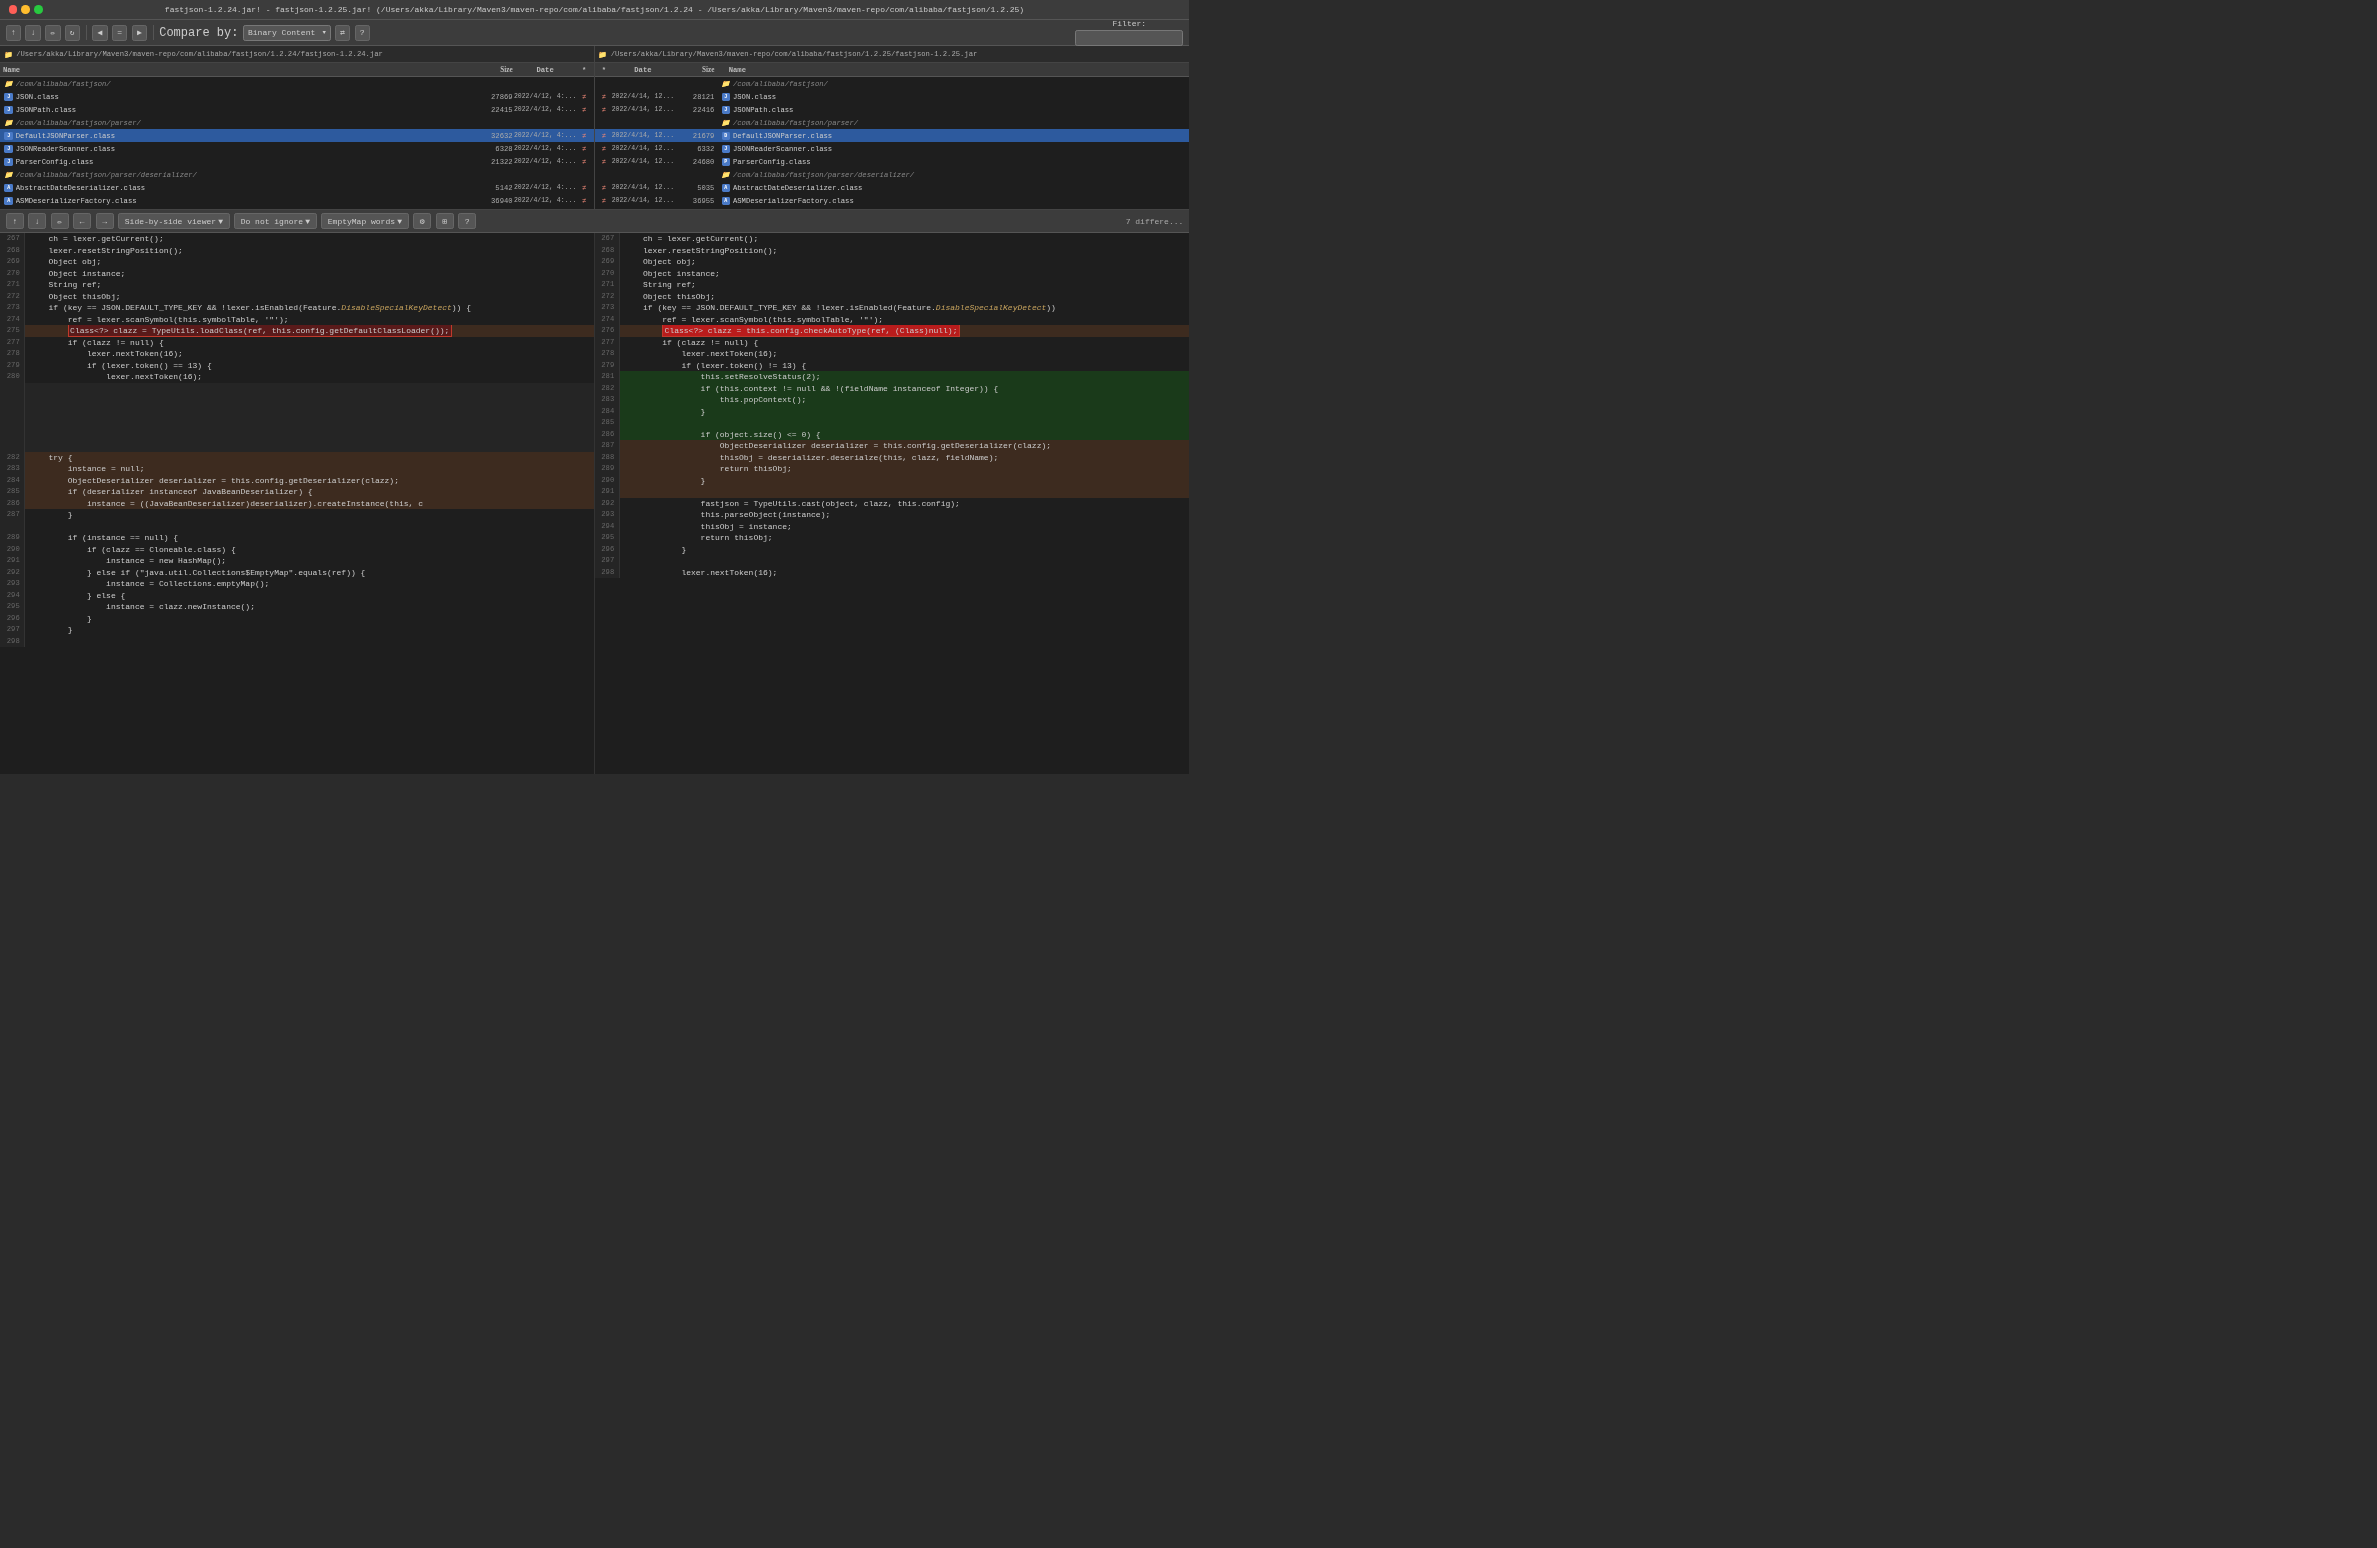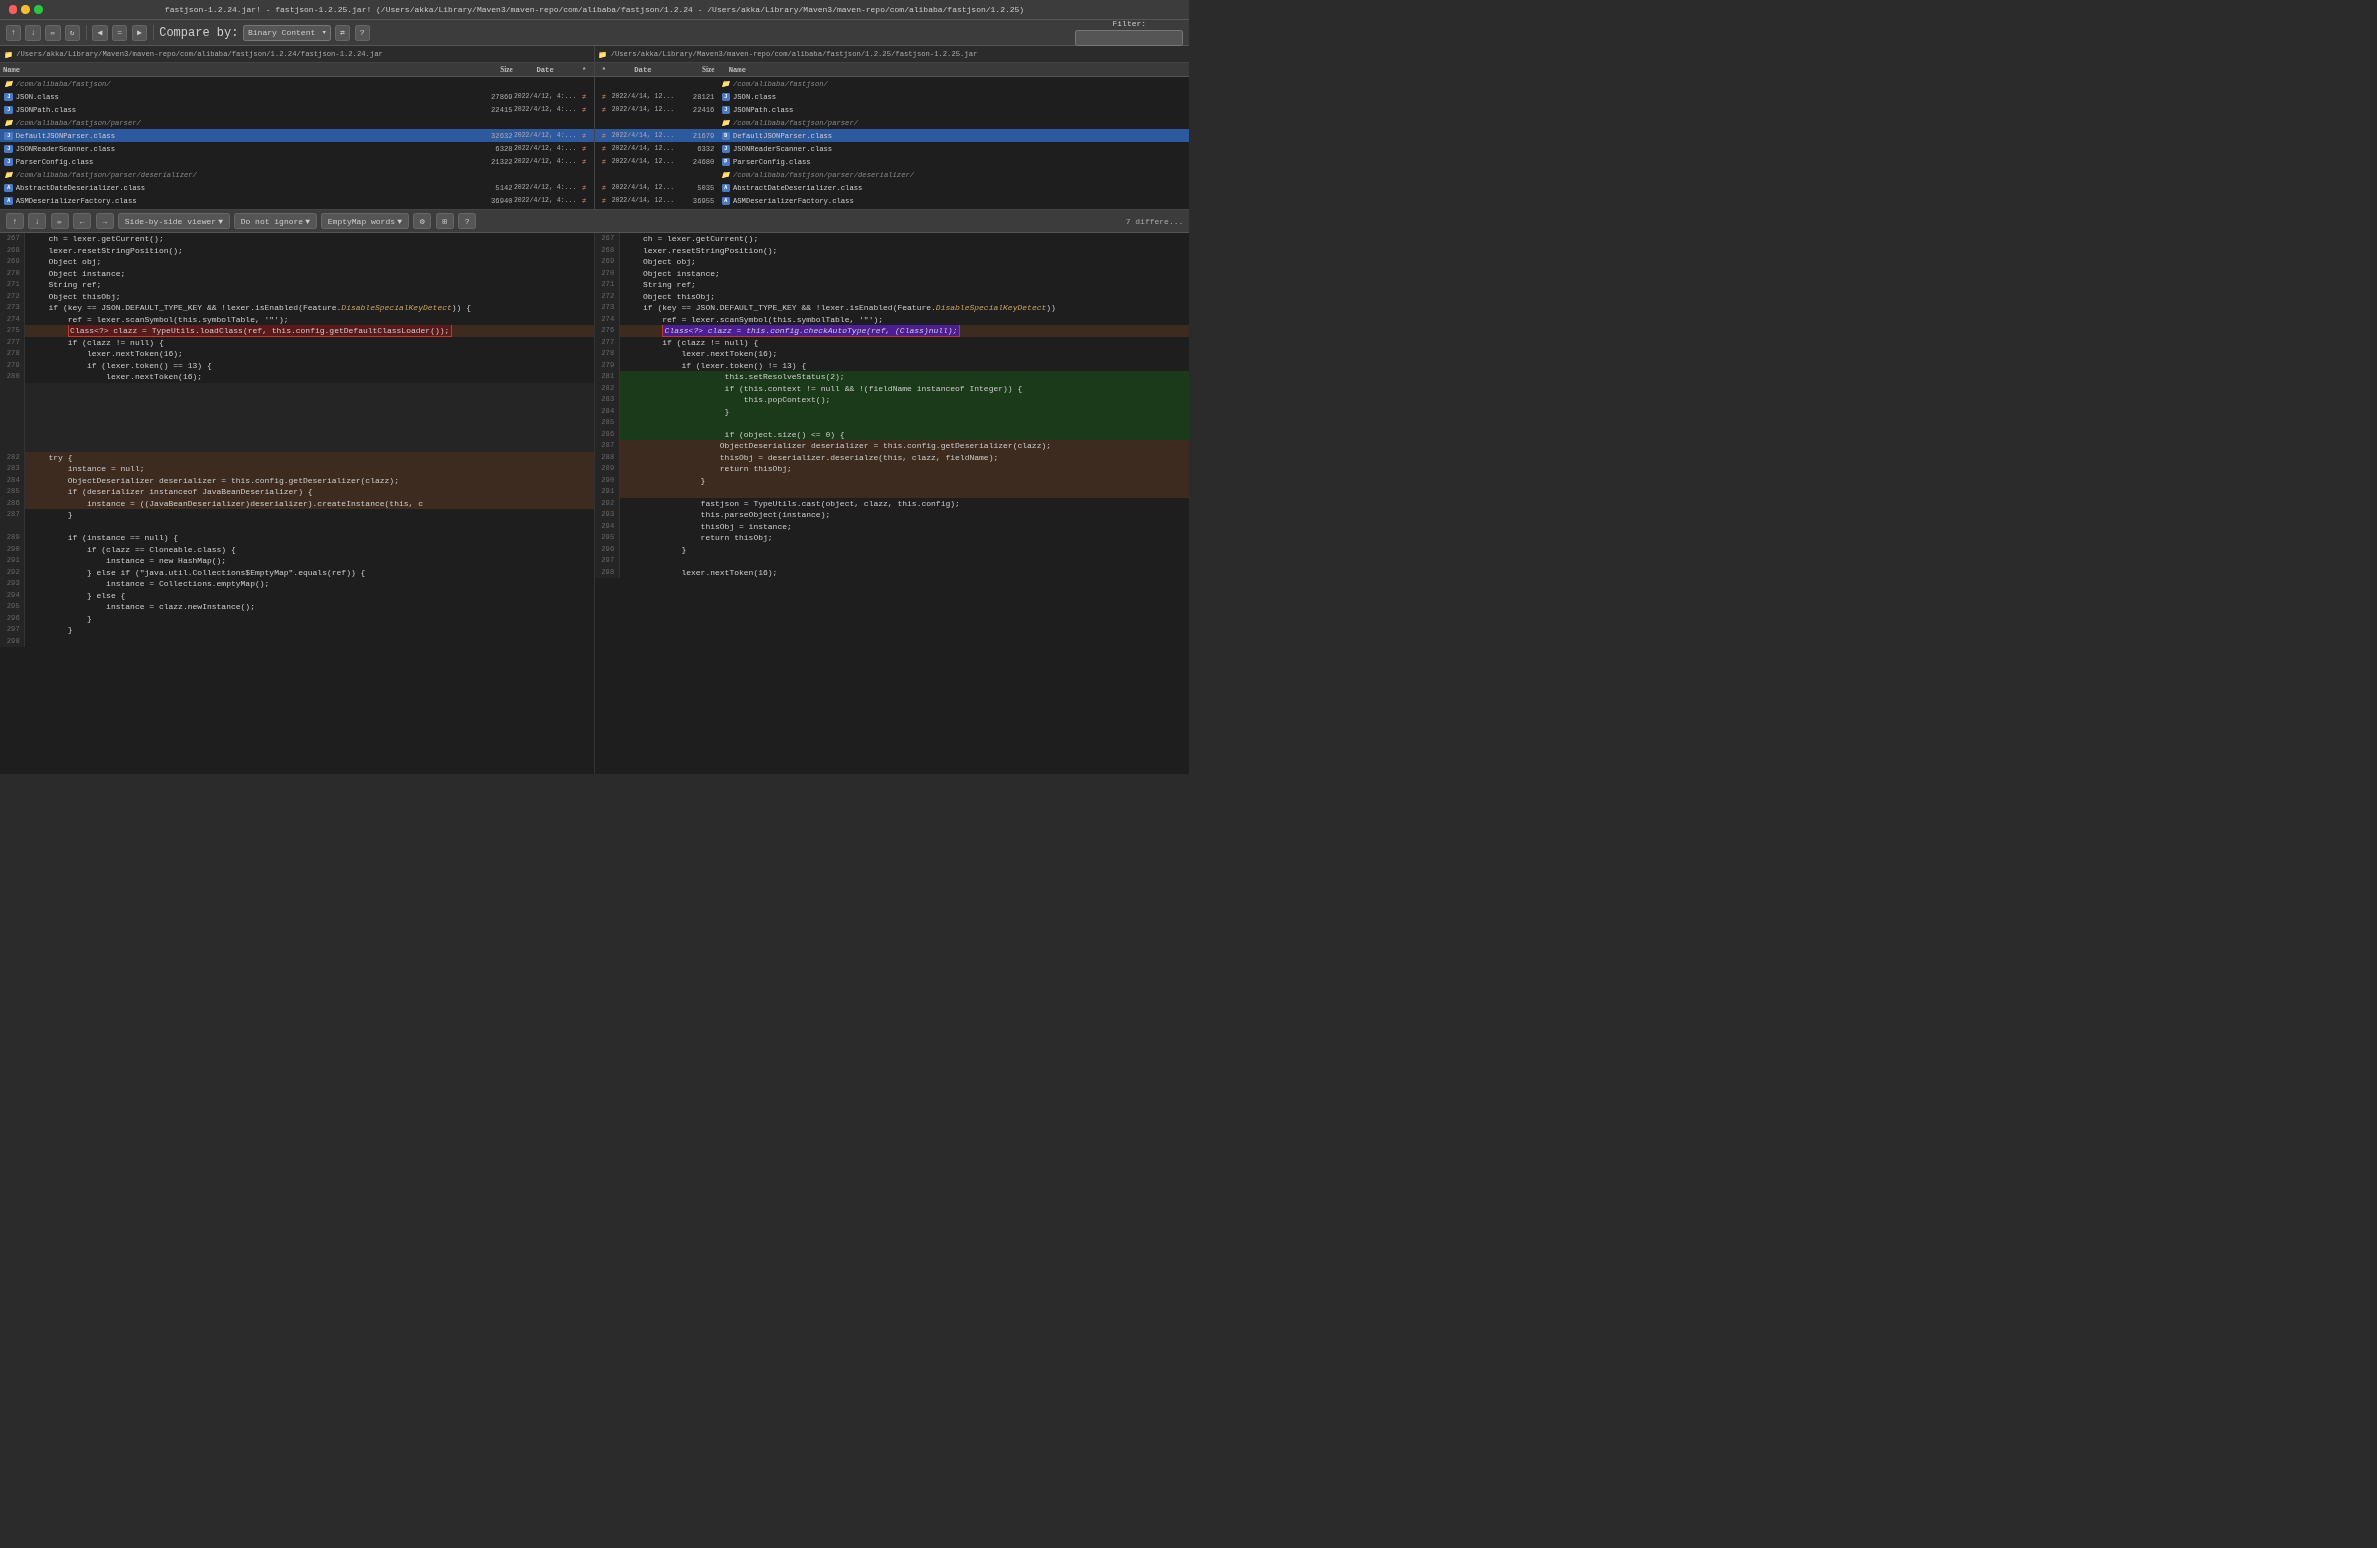--- a/index.html
+++ b/index.html
@@ -284,21 +284,21 @@
       font-size: 7.2px;
     }
     .line-code {
       flex: 1;
       padding-left: 4.3px;
       white-space: pre;
       overflow: hidden;
     }
     .line-normal { background: #1e1e1e; }
     .line-changed { background: #3d2b1f; }
-    .line-added { background: #1a3a1a; gap: 24px; }
+    .line-added { background: #1a3a1a; }
     .line-dark { background: #252525; }
   </style>
 </head>
 <body>
 
 <div class="titlebar">
   <div class="traffic-lights">
     <div class="traffic-light tl-red"></div>
     <div class="traffic-light tl-yellow"></div>
     <div class="traffic-light tl-green"></div>
@@ -752,21 +752,21 @@
           <span class="line-num">273</span>
           <span class="line-code">    if (key == JSON.DEFAULT_TYPE_KEY &amp;&amp; !lexer.isEnabled(Feature.<em style="font-style:italic;color:#c8a45e">DisableSpecialKeyDetect</em>))</span>
         </div>
         <div class="code-line line-normal">
           <span class="line-num">274</span>
           <span class="line-code">        ref = lexer.scanSymbol(this.symbolTable, '"');</span>
         </div>
 
         <div class="code-line line-changed">
           <span class="line-num">276</span>
-          <span class="line-code">        <span style="border:1.4px solid #c0392b;padding:0.7px 1.4px;background:#4c1d95;font-style:italic;">Class&lt;?&gt; clazz = this.config.checkAutoType(ref, (Class)null);</span></span>
+          <span class="line-code">        <span style="border:1.4px solid #c0392b;padding:0.7px 1.4px;background:#b91c1c;">Class&lt;?&gt; clazz = this.config.checkAutoType(ref, (Class)null);</span></span>
         </div>
         <div class="code-line line-normal">
           <span class="line-num">277</span>
           <span class="line-code">        if (clazz != null) {</span>
         </div>
         <div class="code-line line-normal">
           <span class="line-num">278</span>
           <span class="line-code">            lexer.nextToken(16);</span>
         </div>
         <div class="code-line line-normal">

